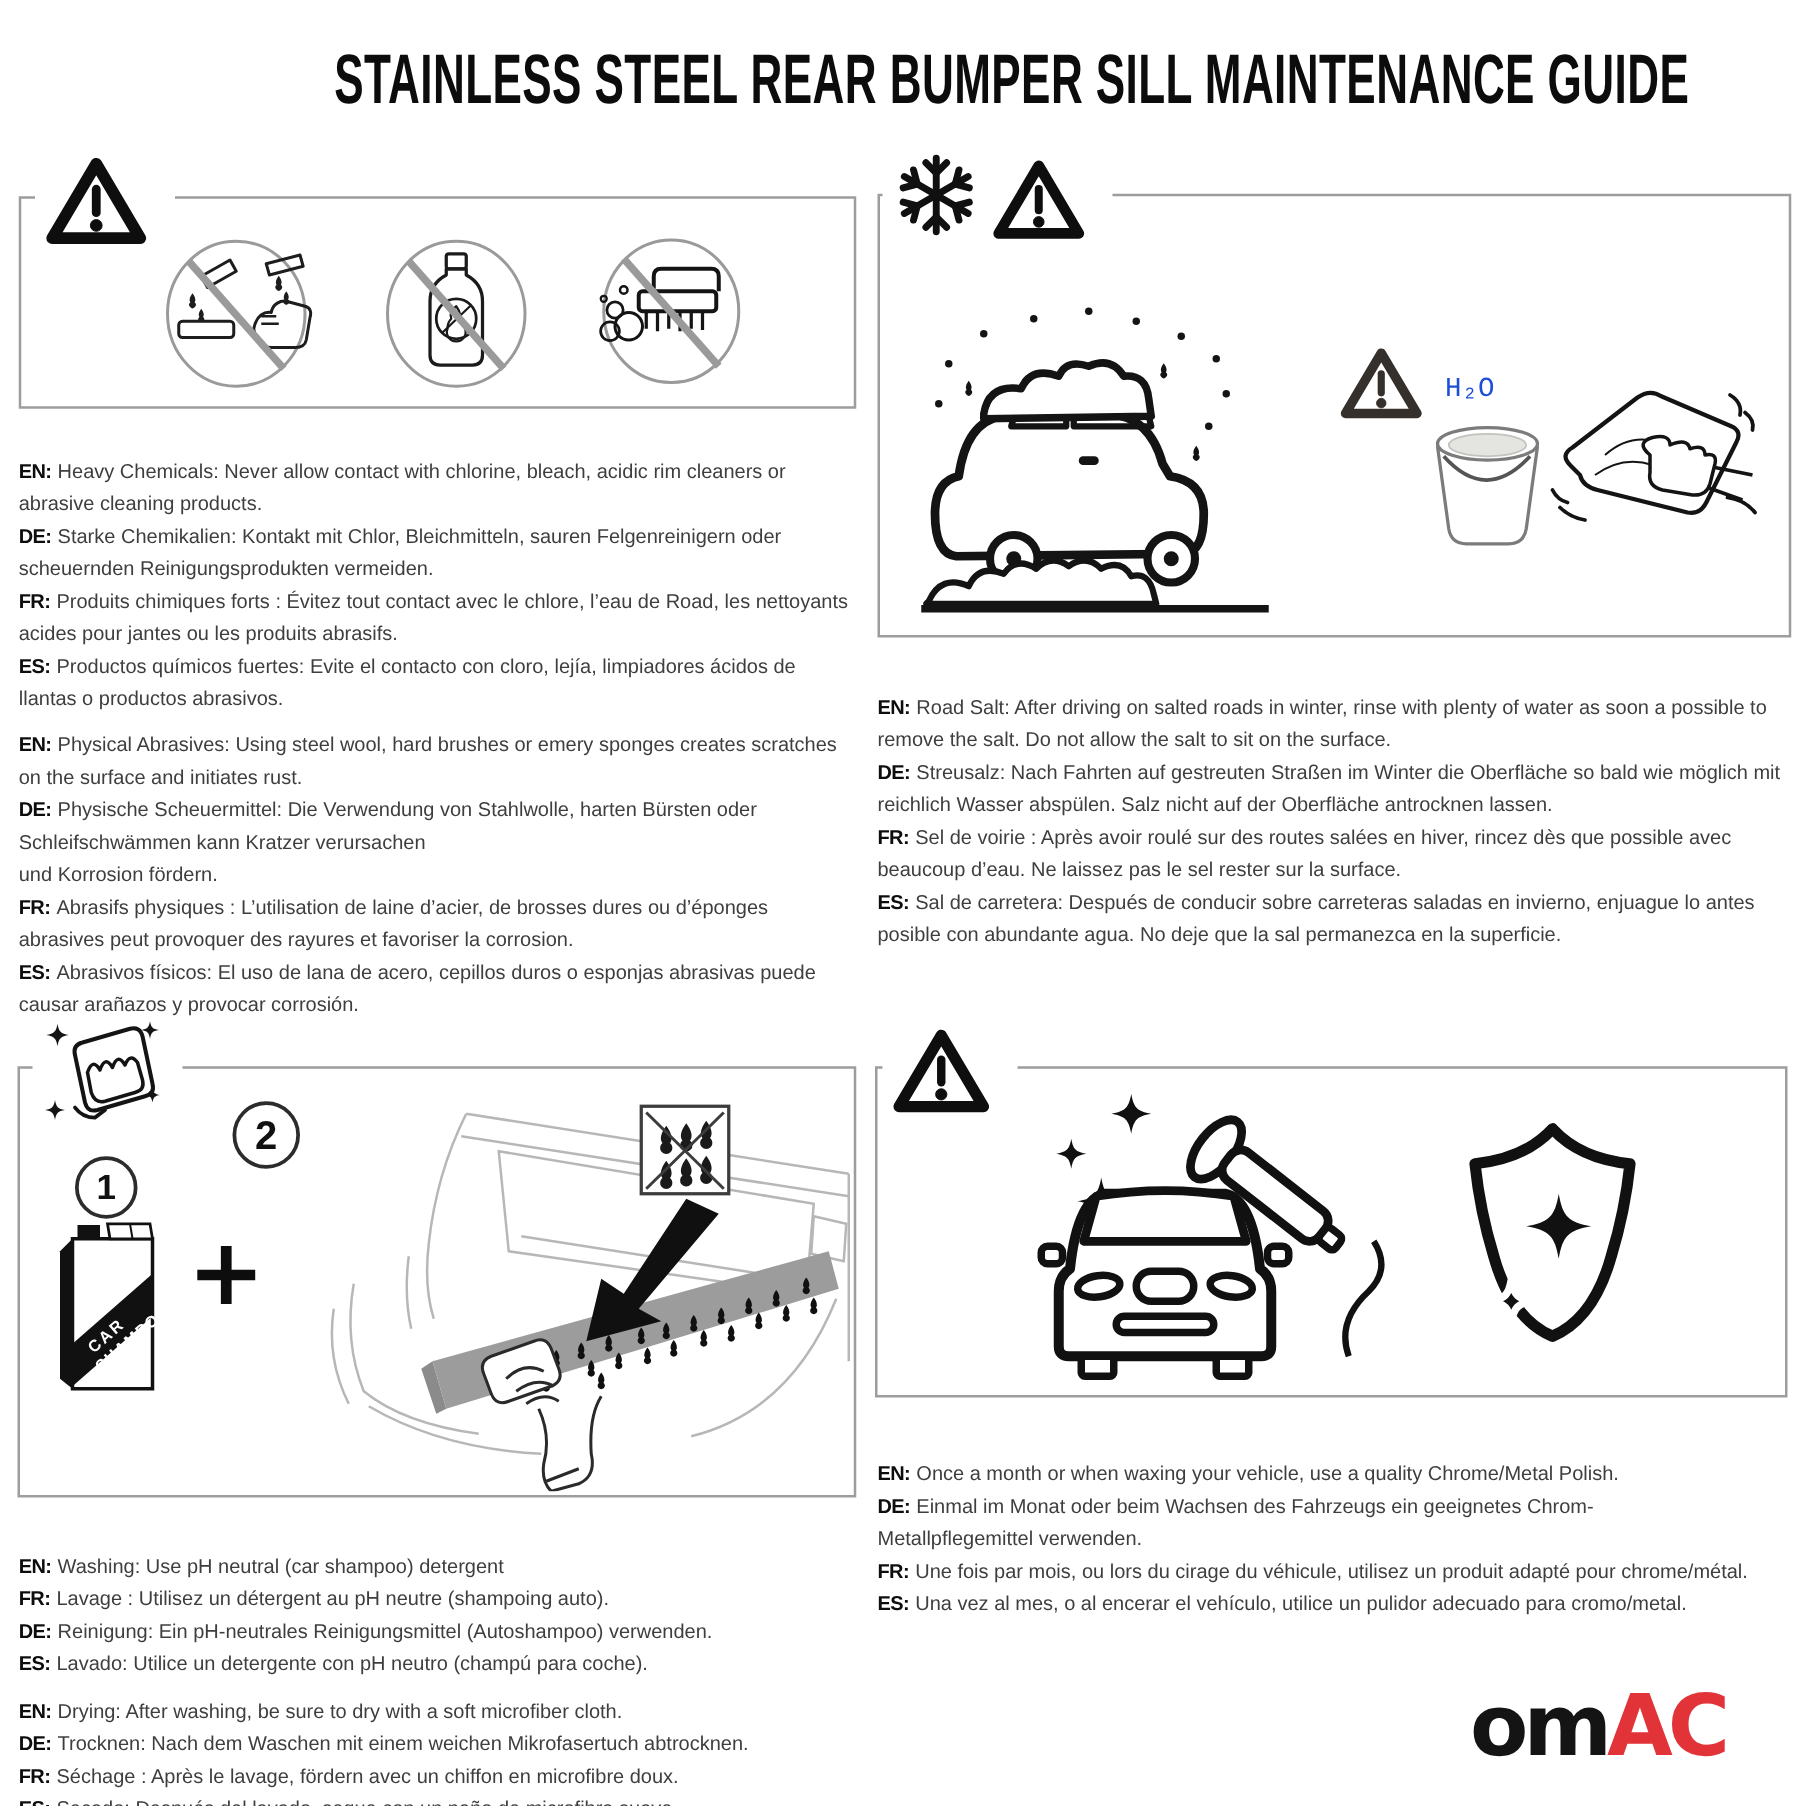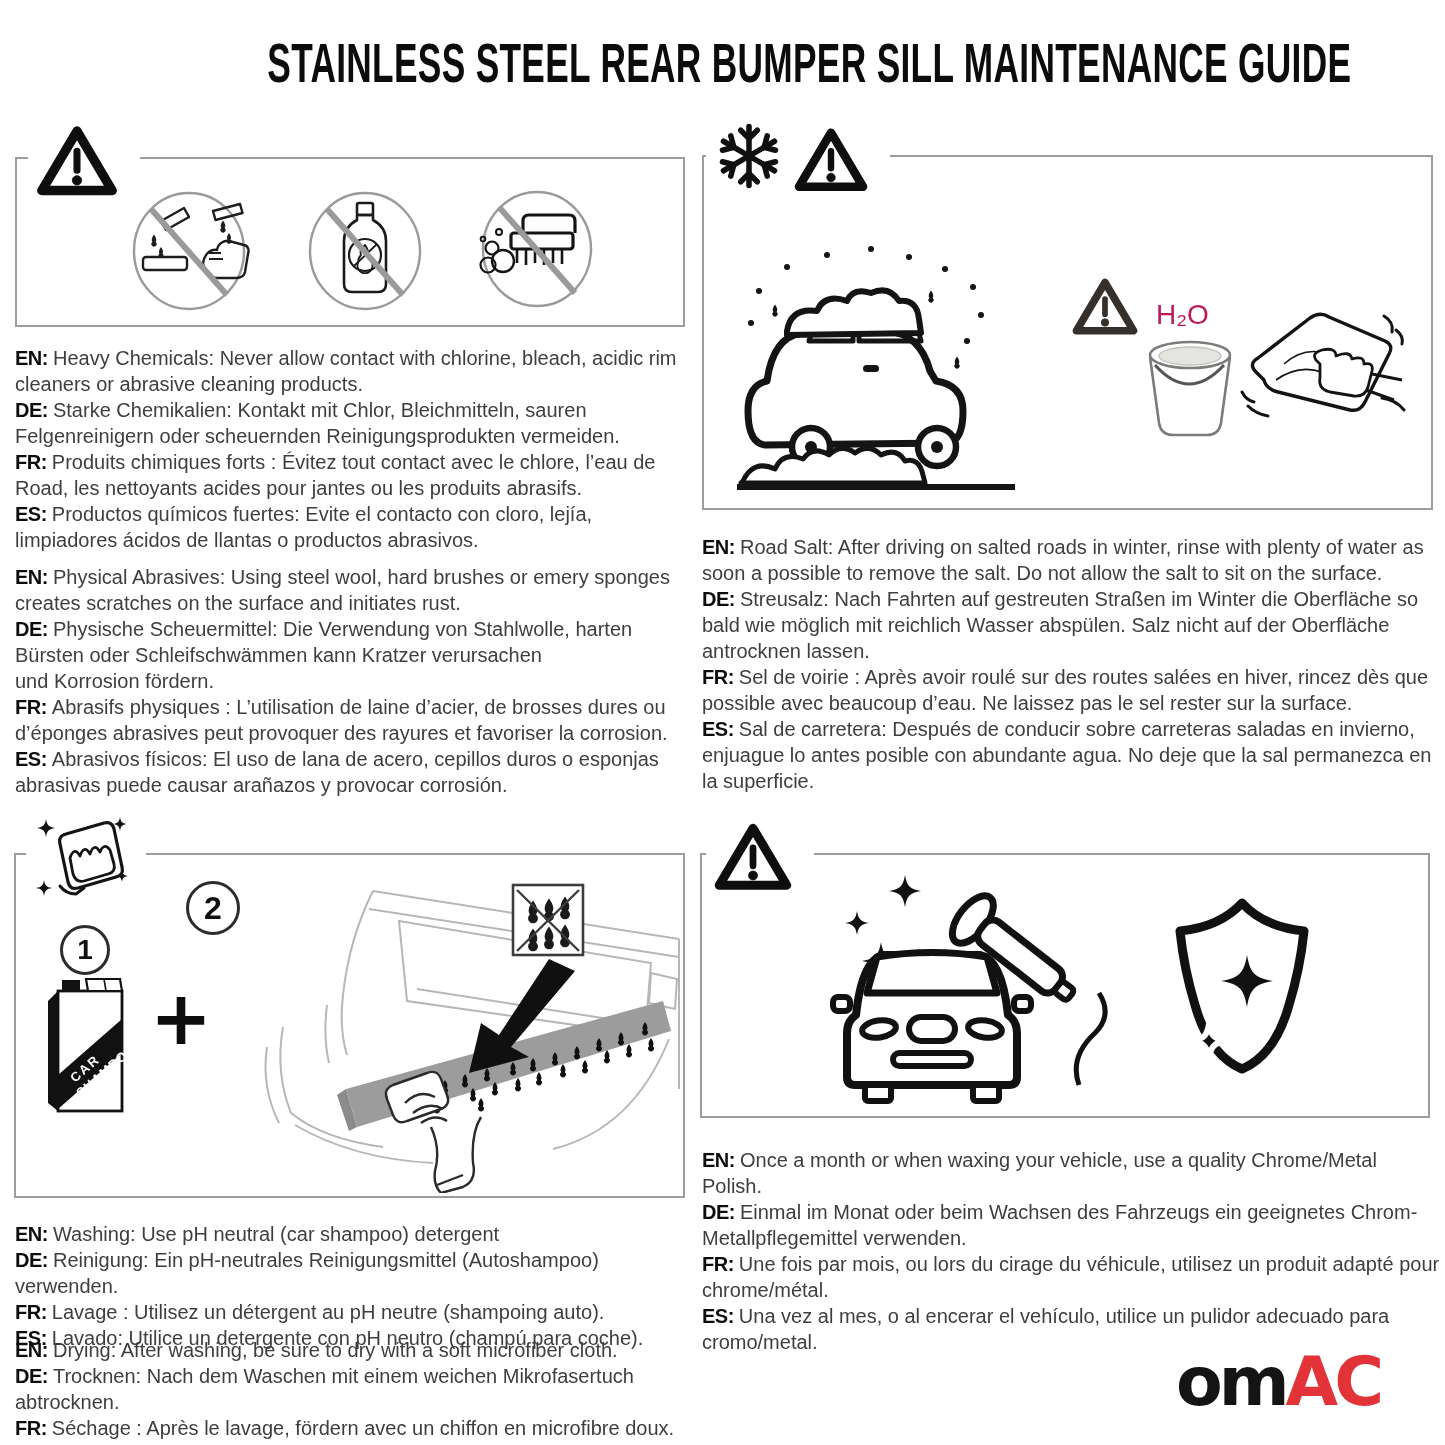--- a/index.html
+++ b/index.html
@@ -3,29 +3,29 @@
 <meta charset="utf-8">
 <style>
   html,body{margin:0;padding:0;background:#fff;}
   #stage{position:relative;width:1445px;height:1445px;background:#fff;overflow:hidden;
          font-family:"Liberation Sans", sans-serif;color:#3e3e3e;}
   .abs{position:absolute;}
   .panel{position:absolute;border:2px solid #9d9d9d;background:#fff;z-index:1;}
   .patch{position:absolute;background:#fff;z-index:3;display:flex;align-items:flex-start;gap:10px;padding:0 8px;}
   .title{position:absolute;top:30px;left:0;right:0;text-align:center;font-weight:bold;
          font-size:56px;color:#0c0c0c;transform:scaleX(0.63);letter-spacing:0.5px;white-space:nowrap;}
-  .textblock{position:absolute;font-size:20px;line-height:26px;color:#3e3e3e;z-index:2;}
+  .textblock{position:absolute;font-size:16px;line-height:26px;color:#3e3e3e;z-index:2;margin-top:20px;}
   .tline{margin:0;}
   .lang{font-weight:bold;color:#0d0d0d;margin-right:5px;letter-spacing:-0.5px;}
   .tline span:last-child{white-space:pre-line;}
   .badge{position:absolute;border:3px solid #2c2c2c;border-radius:50%;background:#fff;
          display:flex;align-items:center;justify-content:center;font-weight:bold;color:#111;z-index:2;}
   .plus{position:absolute;font-weight:bold;font-size:74px;line-height:1;color:#0d0d0d;z-index:2;
         font-family:"DejaVu Sans", sans-serif;}
-  .h2o{position:absolute;font-size:28px;color:#be185d;z-index:2;font-family:Liberation Sans, sans-serif;}
+  .h2o{position:absolute;font-size:22px;color:#1d4ed8;z-index:2;font-family:Liberation Mono, monospace;}
   .logo{position:absolute;font-family:"DejaVu Sans", sans-serif;font-weight:bold;font-size:68px;
         letter-spacing:-4px;line-height:1;z-index:2;}
   .logo .lg-l{color:#141414;}
   .logo .lg-r{color:#e23339;}
   svg{display:block;}
 </style>
 </head>
 <body>
 
 <div id="stage">
@@ -341,22 +341,22 @@
 
   <div class="textblock" style="left:702px;top:534px;width:740px;">
     <p class="tline"><span class="lang">EN:</span><span>Road Salt: After driving on salted roads in winter, rinse with plenty of water as soon a possible to remove the salt. Do not allow the salt to sit on the surface.</span></p>
     <p class="tline"><span class="lang">DE:</span><span>Streusalz: Nach Fahrten auf gestreuten Straßen im Winter die Oberfläche so bald wie möglich mit reichlich Wasser abspülen. Salz nicht auf der Oberfläche antrocknen lassen.</span></p>
     <p class="tline"><span class="lang">FR:</span><span>Sel de voirie : Après avoir roulé sur des routes salées en hiver, rincez dès que possible avec beaucoup d’eau. Ne laissez pas le sel rester sur la surface.</span></p>
     <p class="tline"><span class="lang">ES:</span><span>Sal de carretera: Después de conducir sobre carreteras saladas en invierno, enjuague lo antes posible con abundante agua. No deje que la sal permanezca en la superficie.</span></p>
   </div>
 
   <div class="textblock" style="left:15px;top:1221px;width:668px;">
     <p class="tline"><span class="lang">EN:</span><span>Washing: Use pH neutral (car shampoo) detergent</span></p>
+    <p class="tline"><span class="lang">FR:</span><span>Lavage : Utilisez un détergent au pH neutre (shampoing auto).</span></p>
     <p class="tline"><span class="lang">DE:</span><span>Reinigung: Ein pH-neutrales Reinigungsmittel (Autoshampoo) verwenden.</span></p>
-    <p class="tline"><span class="lang">FR:</span><span>Lavage : Utilisez un détergent au pH neutre (shampoing auto).</span></p>
     <p class="tline"><span class="lang">ES:</span><span>Lavado: Utilice un detergente con pH neutro (champú para coche).</span></p>
   </div>
 
   <div class="textblock" style="left:15px;top:1337px;width:672px;">
     <p class="tline"><span class="lang">EN:</span><span>Drying: After washing, be sure to dry with a soft microfiber cloth.</span></p>
     <p class="tline"><span class="lang">DE:</span><span>Trocknen: Nach dem Waschen mit einem weichen Mikrofasertuch abtrocknen.</span></p>
     <p class="tline"><span class="lang">FR:</span><span>Séchage : Après le lavage, fördern avec un chiffon en microfibre doux.</span></p>
     <p class="tline"><span class="lang">ES:</span><span>Secado: Después del lavado, seque con un paño de microfibra suave.</span></p>
   </div>
 

